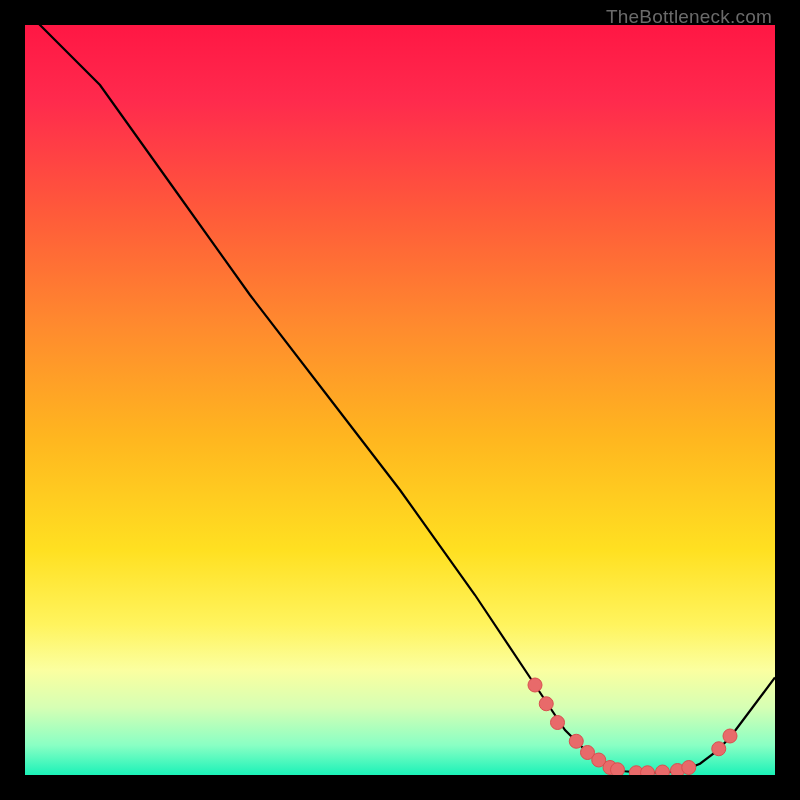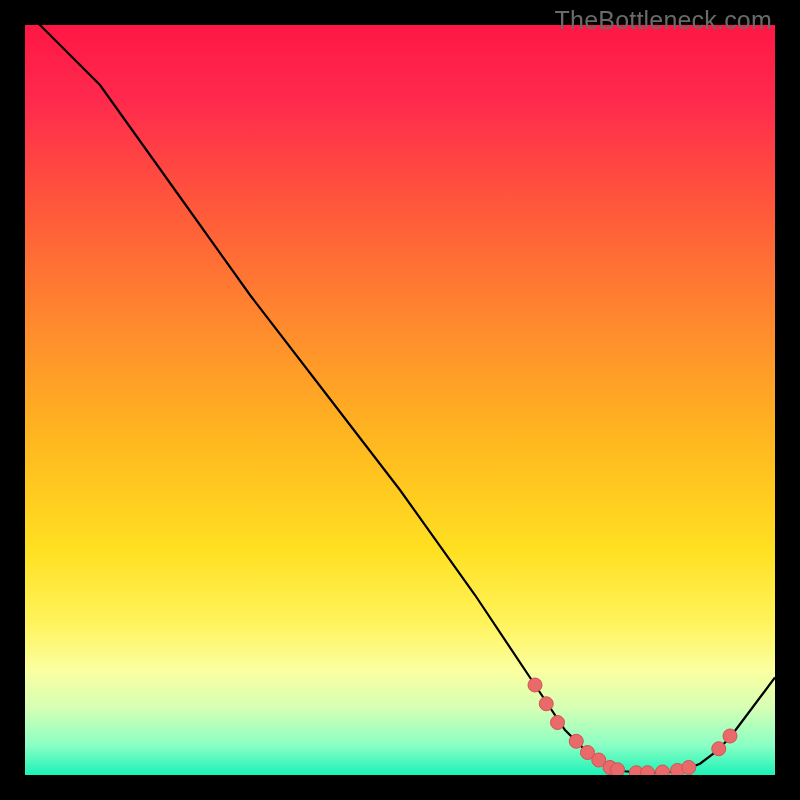--- a/index.html
+++ b/index.html
@@ -38,21 +38,21 @@
       #d6ffb4 91%,
       #8affc4 96%,
       #1bf2b8 100%
     );
   }
   .attribution {
     position: absolute;
     top: 6px;
     right: 28px;
     color: #6a6a6a;
-    font-size: 25px;
+    font-size: 19px;
     letter-spacing: 0.2px;
   }
   svg.curve {
     position: absolute;
     top: 25px;
     left: 25px;
     width: 750px;
     height: 750px;
   }
 </style>

